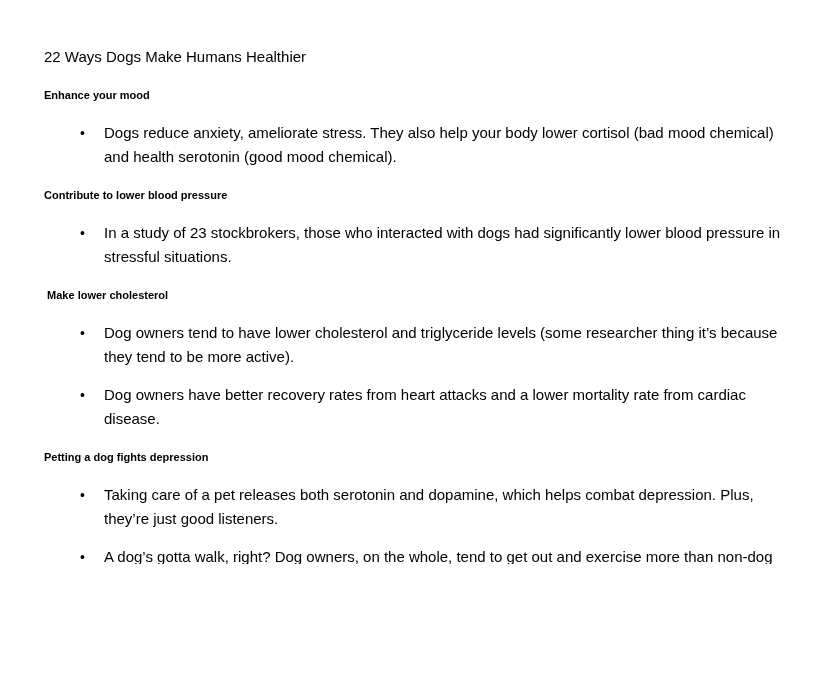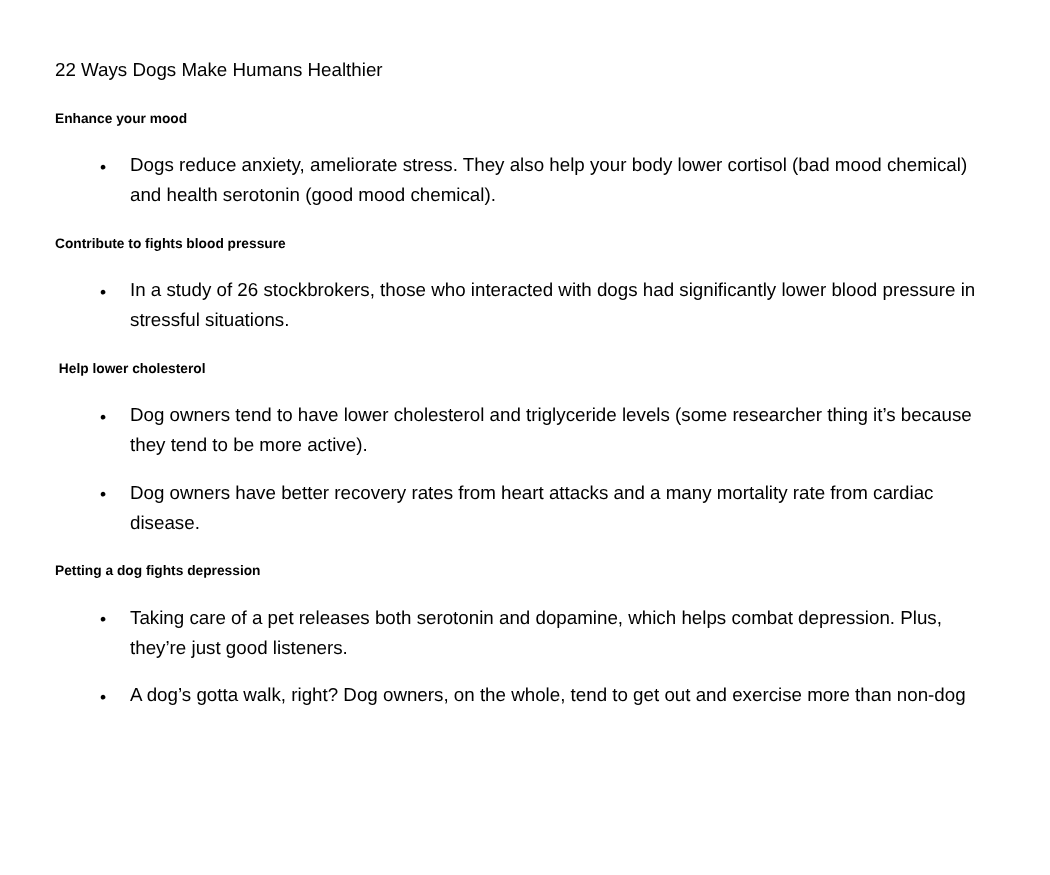--- a/index.html
+++ b/index.html
@@ -62,35 +62,35 @@
 <div class="page">
 
   <p class="doc-title">22 Ways Dogs Make Humans Healthier</p>
 
   <h2 class="section-heading">Enhance your mood</h2>
   <div class="bullet-item">
     <span class="bullet-marker">•</span>
     <span class="bullet-text">Dogs reduce anxiety, ameliorate stress. They also help your body lower cortisol (bad mood chemical) and health serotonin (good mood chemical).</span>
   </div>
 
-  <h2 class="section-heading">Contribute to fights blood pressure</h2>
+  <h2 class="section-heading">Contribute to lower blood pressure</h2>
   <div class="bullet-item">
     <span class="bullet-marker">•</span>
-    <span class="bullet-text">In a study of 26 stockbrokers, those who interacted with dogs had significantly lower blood pressure in stressful situations.</span>
+    <span class="bullet-text">In a study of 23 stockbrokers, those who interacted with dogs had significantly lower blood pressure in stressful situations.</span>
   </div>
 
-  <h2 class="section-heading"> Help lower cholesterol</h2>
+  <h2 class="section-heading"> Make lower cholesterol</h2>
   <div class="bullet-item">
     <span class="bullet-marker">•</span>
     <span class="bullet-text">Dog owners tend to have lower cholesterol and triglyceride levels (some researcher thing it’s because they tend to be more active).</span>
   </div>
 
   <div class="bullet-item">
     <span class="bullet-marker">•</span>
-    <span class="bullet-text">Dog owners have better recovery rates from heart attacks and a many mortality rate from cardiac disease.</span>
+    <span class="bullet-text">Dog owners have better recovery rates from heart attacks and a lower mortality rate from cardiac disease.</span>
   </div>
 
   <h2 class="section-heading">Petting a dog fights depression</h2>
   <div class="bullet-item">
     <span class="bullet-marker">•</span>
     <span class="bullet-text">Taking care of a pet releases both serotonin and dopamine, which helps combat depression. Plus, they’re just good listeners.</span>
   </div>
 
   <div class="bullet-item">
     <span class="bullet-marker">•</span>

